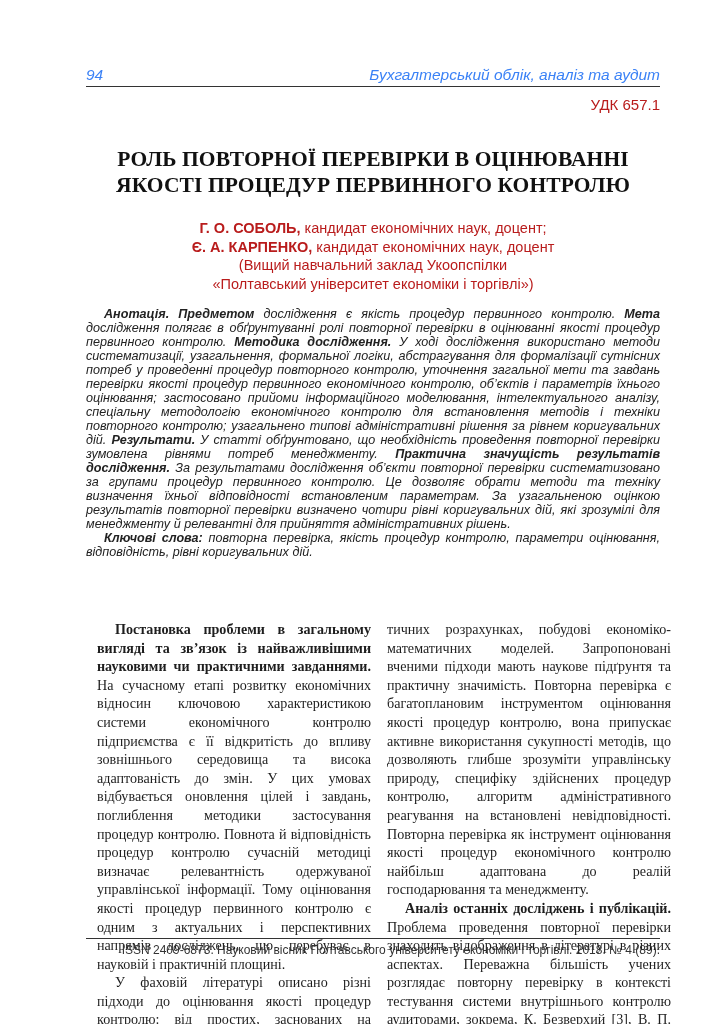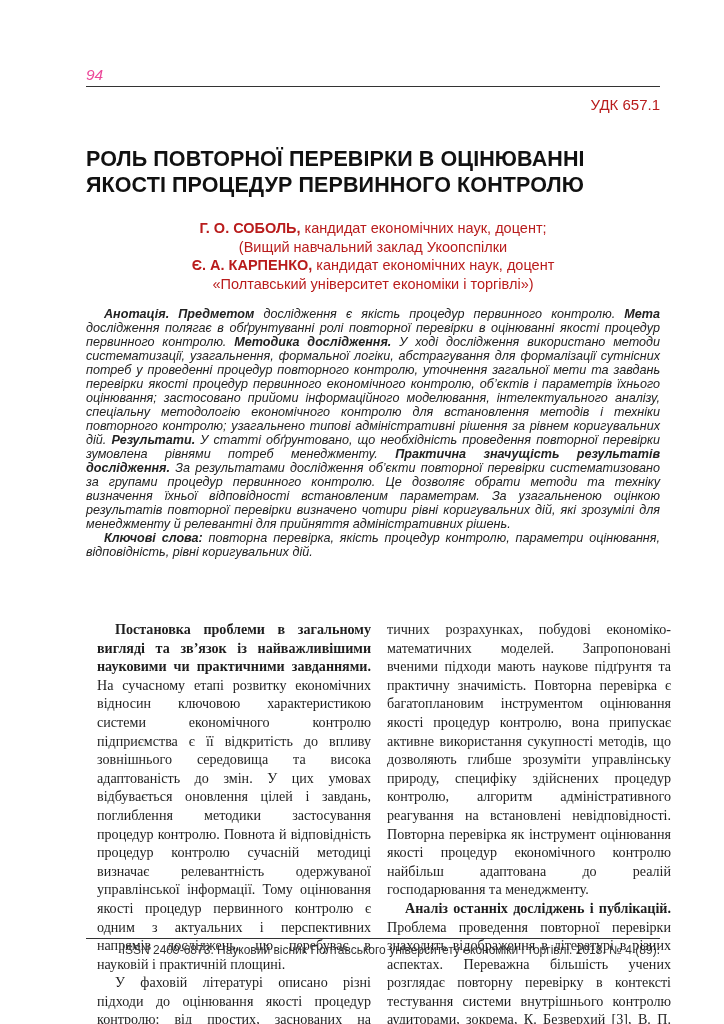--- a/index.html
+++ b/index.html
@@ -1,25 +1,25 @@
 <!DOCTYPE html>
 <html><head>
 <meta charset="utf-8">
 <style>
   html, body { margin:0; padding:0; background:#ffffff; }
   body { width:724px; height:1024px; position:relative; overflow:hidden; color:#1a1a1a; }
   .page { position:absolute; left:86px; top:0; width:574px; height:1024px; }
   .running-head { position:absolute; top:64px; left:0; width:574px; height:22px;
-    font-family:"Liberation Sans", sans-serif; font-style:italic; font-size:15.5px; color:#ec4899; }
+    font-family:"Liberation Sans", sans-serif; font-style:italic; font-size:15.5px; color:#3b82f6; }
   .running-head .pn { position:absolute; left:0; top:2px; }
   .running-head .jt { position:absolute; right:0; top:2px; }
   .head-rule { position:absolute; top:86px; left:0; width:574px; height:0; border-top:1.3px solid #333; }
   .udk { position:absolute; top:96px; right:0; font-family:"Liberation Sans", sans-serif; font-size:15px; color:#b91c1c; }
-  .title { position:absolute; top:146px; left:0; width:574px; 
-    font-family:Liberation Sans, sans-serif; font-weight:bold; font-size:21.5px; line-height:26px; color:#111; letter-spacing:0.1px; }
+  .title { position:absolute; top:146px; left:0; width:574px; text-align:center;
+    font-family:Liberation Serif, serif; font-weight:bold; font-size:21.5px; line-height:26px; color:#111; letter-spacing:0.1px; }
   .authors { position:absolute; top:219px; left:0; width:574px; text-align:center;
     font-family:"Liberation Sans", sans-serif; font-size:14.5px; line-height:18.5px; color:#b91c1c; }
   .authors b { font-weight:bold; }
   .abstract { position:absolute; top:307px; left:0; width:574px;
     font-family:"Liberation Sans", sans-serif; font-style:italic; font-size:12.6px; line-height:14px;
     text-align:justify; color:#222; hyphens:manual; }
   .abstract p { margin:0; text-indent:18px; }
   .abstract b { font-weight:bold; }
   .cols { position:absolute; top:588px; left:11px; width:574px; height:340px;margin-top:32px; }
   .col { position:absolute; top:0; width:274px; font-family:"Liberation Serif", serif; font-size:14.1px;
@@ -32,34 +32,35 @@
   .foot-rule { position:absolute; top:938px; left:0; width:574px; border-top:1.3px solid #333; }
   .footer { position:absolute; top:943px; right:0; font-family:"Liberation Sans", sans-serif; font-size:12px; color:#333; }
 </style>
 </head>
 <body>
 
 <div class="page">
 
   <div class="running-head">
     <span class="pn">94</span>
+    <span class="jt">Бухгалтерський облік, аналіз та аудит</span>
   </div>
   <div class="head-rule"></div>
 
   <div class="udk">УДК 657.1</div>
 
   <div class="title">
     <div>РОЛЬ ПОВТОРНОЇ ПЕРЕВІРКИ В ОЦІНЮВАННІ</div>
     <div>ЯКОСТІ ПРОЦЕДУР ПЕРВИННОГО КОНТРОЛЮ</div>
   </div>
 
   <div class="authors">
     <div><b>Г. О. СОБОЛЬ,</b><span> кандидат економічних наук, доцент;</span></div>
+    <div><b>Є. А. КАРПЕНКО,</b><span> кандидат економічних наук, доцент</span></div>
     <div>(Вищий навчальний заклад Укоопспілки</div>
-    <div><b>Є. А. КАРПЕНКО,</b><span> кандидат економічних наук, доцент</span></div>
     <div>«Полтавський університет економіки і торгівлі»)</div>
   </div>
 
   <div class="abstract">
     <p><b>Анотація.</b> <b>Предметом</b><span> дослідження є якість процедур первинного контролю. </span><b>Мета</b><span> дослідження полягає в обґрунтуванні ролі повторної перевірки в оцінюванні якості процедур первинного контролю. </span><b>Методика дослідження.</b><span> У ході дослідження використано методи систематизації, узагальнення, формальної логіки, абстрагування для формалізації сутнісних потреб у проведенні процедур повторного контролю, уточнення загальної мети та завдань перевірки якості процедур первинного економічного контролю, об’єктів і параметрів їхнього оцінювання; застосовано прийоми інформаційного моделювання, інтелектуального аналізу, спеціальну методологію економічного контролю для встановлення методів і техніки повторного контролю; узагальнено типові адміністративні рішення за рівнем коригувальних дій. </span><b>Результати.</b><span> У статті обґрунтовано, що необхідність проведення повторної перевірки зумовлена рівнями потреб менеджменту. </span><b>Практична значущість результатів дослідження.</b><span> За результатами дослідження об’єкти повторної перевірки систематизовано за групами процедур первинного контролю. Це дозволяє обрати методи та техніку визначення їхньої відповідності встановленим параметрам. За узагальненою оцінкою результатів повторної перевірки визначено чотири рівні коригувальних дій, які зрозумілі для менеджменту й релевантні для прийняття адміністративних рішень.</span></p>
     <p><b>Ключові слова:</b><span> повторна перевірка, якість процедур контролю, параметри оцінювання, відповідність, рівні коригувальних дій.</span></p>
   </div>
 
   <div class="cols">
     <div class="col left">

